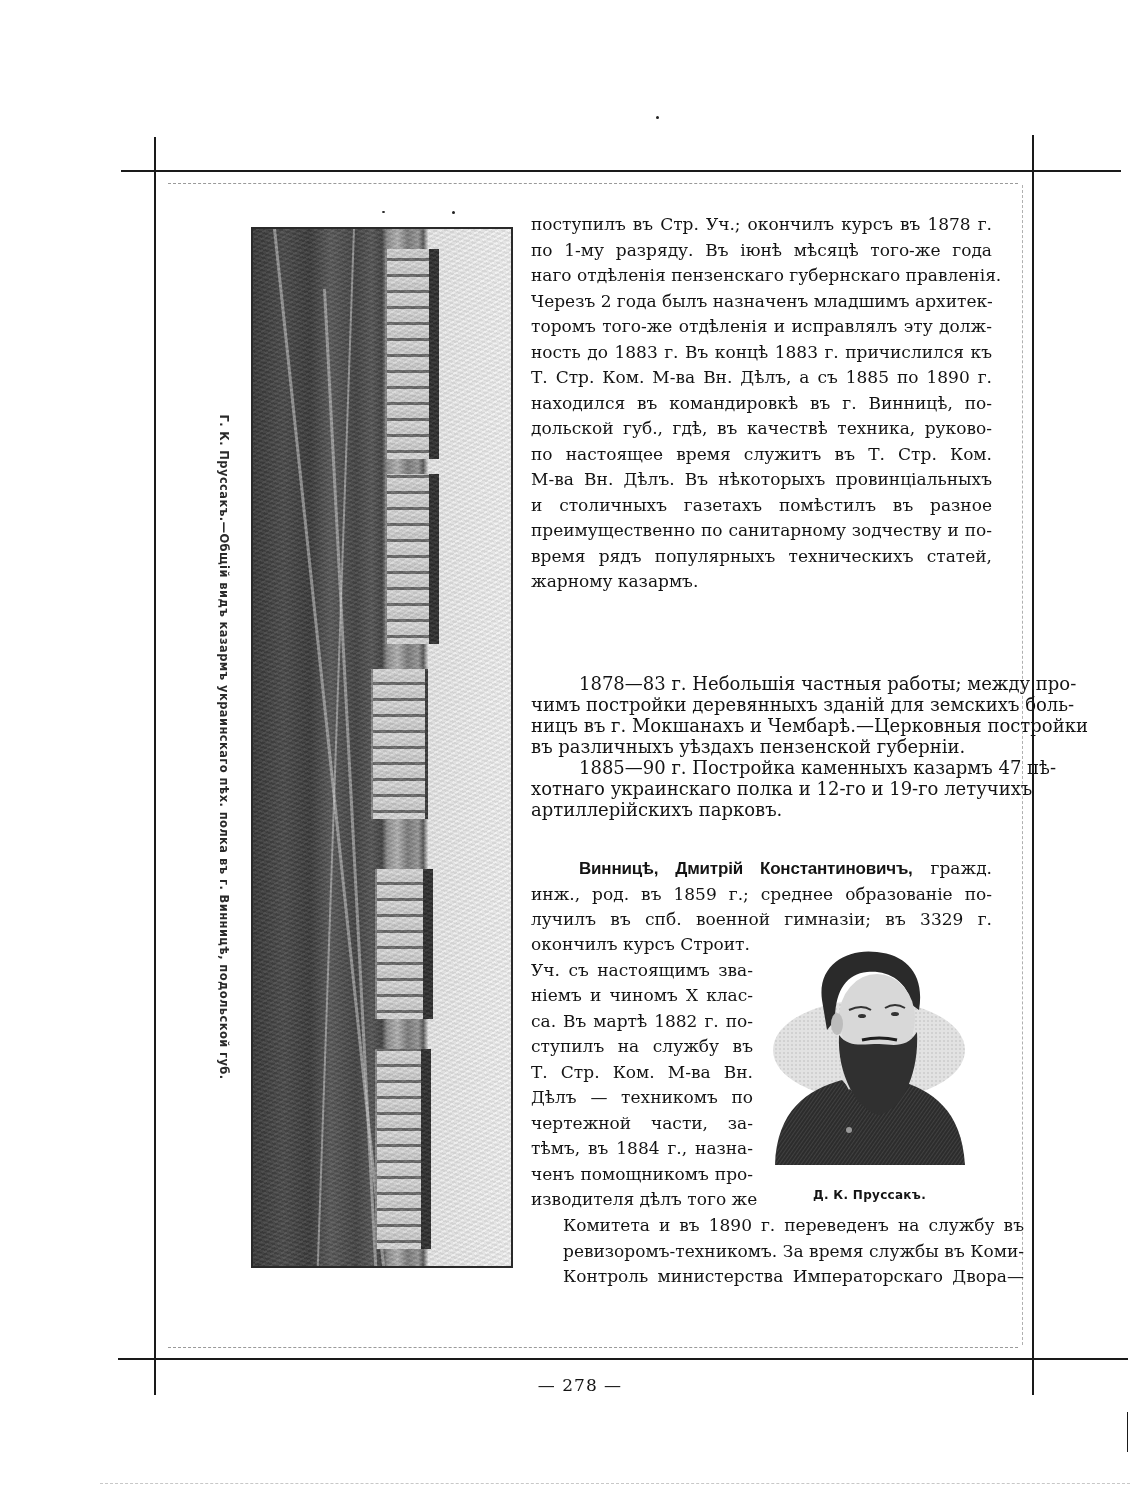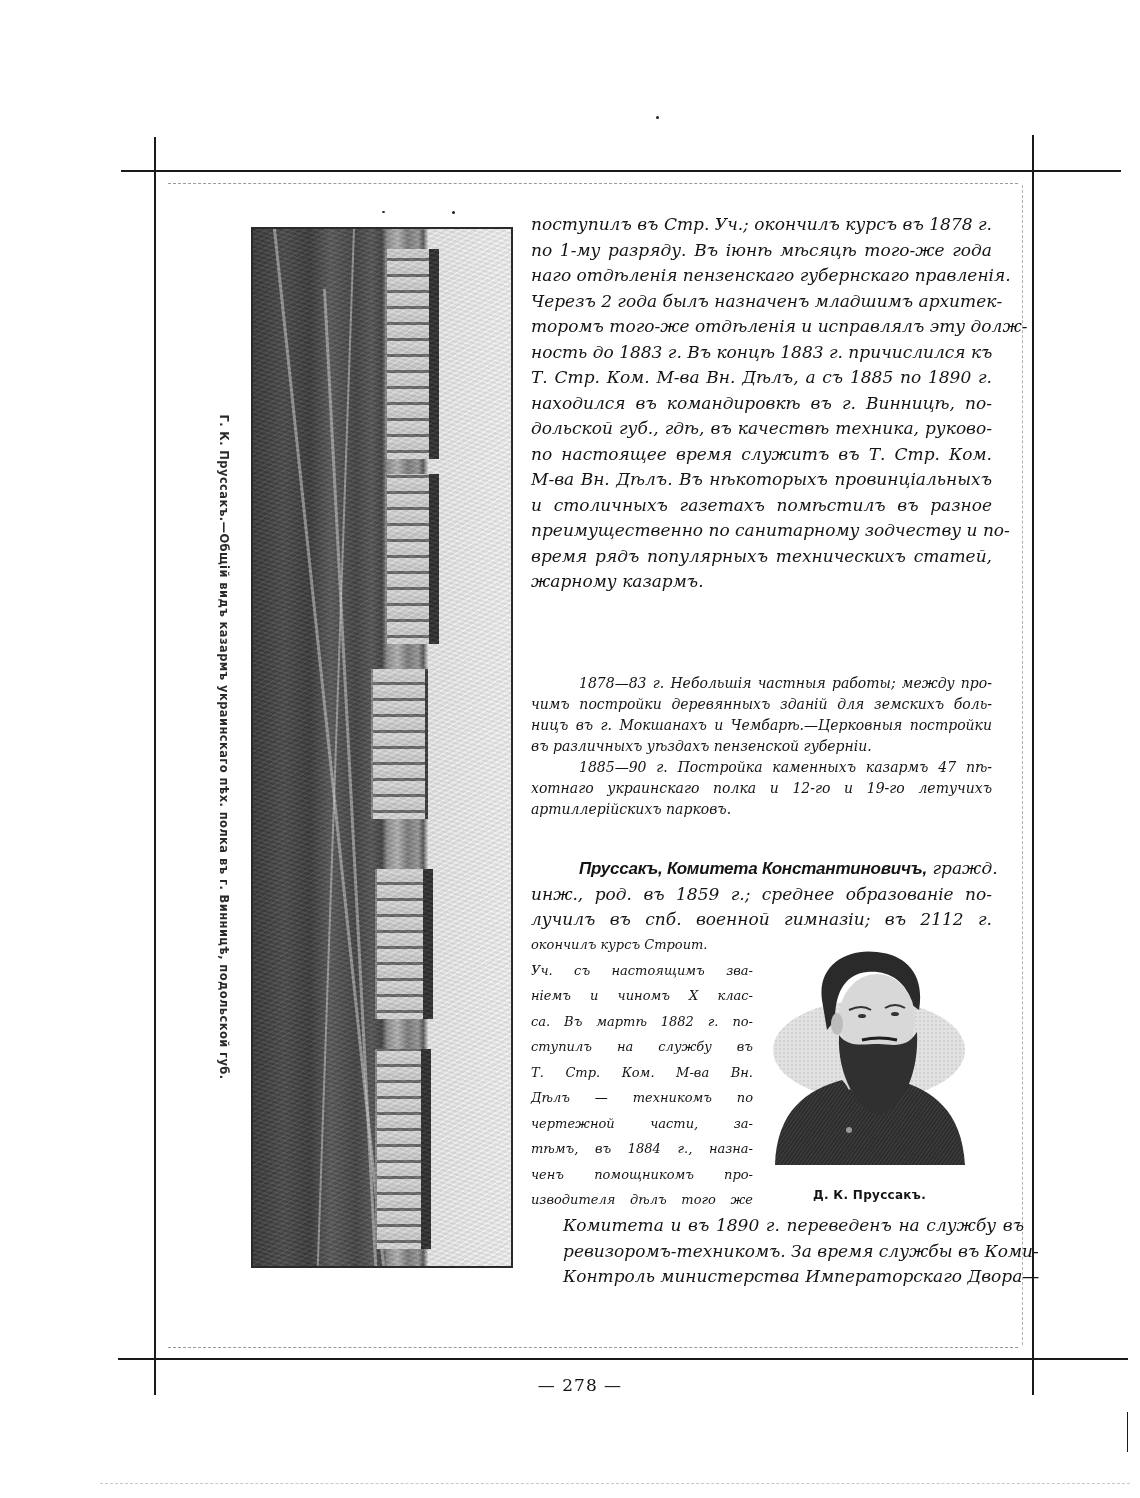--- a/index.html
+++ b/index.html
@@ -38,35 +38,35 @@
       repeating-linear-gradient(0deg, #d8d8d8 0 6px, #6a6a6a 6px 9px, #cfcfcf 9px 16px);
       border-left: 2px solid #888; border-right: 3px solid #3a3a3a; }
   .photo .roof { position: absolute; left: 176px; width: 10px; background: #2f2f2f; }
   .photo .grain { position: absolute; inset: 0;
       background-image:
         repeating-linear-gradient(17deg, rgba(255,255,255,0.05) 0 2px, rgba(0,0,0,0.05) 2px 4px),
         repeating-linear-gradient(-31deg, rgba(0,0,0,0.06) 0 3px, rgba(255,255,255,0.04) 3px 5px); }
 
   
   .col { position: absolute; left: 531px; width: 461px; font-size: 17px; line-height: 25.5px; }
-  .line { display: block; text-align: justify; text-align-last: justify; white-space: nowrap; font-style: italic; }
+  .line { display: block; text-align: justify; text-align-last: justify; white-space: nowrap; }
   .line.last { text-align-last: left; }
-  .small { font-size: 14px; line-height: 21px; }
+  .small { font-size: 18px; line-height: 21px; }
   .indent { padding-left: 48px; }
 
   .entry-head { font-family: "Liberation Sans", "DejaVu Sans", sans-serif; font-weight: bold;
                 font-stretch: condensed; letter-spacing: -0.2px; }
 
   
   .portrait { position: absolute; left: 767px; top: 940px; width: 205px; height: 235px; }
   .portrait svg { display: block; }
   .portrait-caption { position: absolute; left: 767px; top: 1188px; width: 205px; text-align: center;
         font-family: "DejaVu Sans", "Liberation Sans", sans-serif; font-weight: bold; font-size: 12px; letter-spacing: 0.3px; }
 
-  .narrow { position: absolute; left: 531px; width: 222px; font-size: 13px; line-height: 25.5px; }
+  .narrow { position: absolute; left: 531px; width: 222px; font-size: 17px; line-height: 25.5px; }
 
   .page-number { position: absolute; left: 520px; top: 1375px; width: 120px; text-align: center;
         font-size: 17px; letter-spacing: 1px; }
 </style>
 </head>
 <body>
 
 <div class="vline" style="left:154px; top:137px; height:60px;"></div>
 <div class="hline" style="left:121px; top:170px; width:1000px;"></div>
 <div class="vline" style="left:154px; top:170px; height:1225px;"></div>
@@ -128,23 +128,23 @@
     <span class="line last">въ различныхъ уѣздахъ пензенской губерніи.</span>
   </div>
   <div>
     <span class="line indent">1885—90 г. Постройка каменныхъ казармъ 47 пѣ-</span>
     <span class="line">хотнаго украинскаго полка и 12-го и 19-го летучихъ</span>
     <span class="line last">артиллерійскихъ парковъ.</span>
   </div>
 </div>
 
 <div class="col" style="top:856px;">
-  <span class="line indent"><span class="entry-head">Пруссакъ, Комитета Константиновичъ,</span> <span>гражд.</span></span>
+  <span class="line indent"><span class="entry-head">Винницѣ, Дмитрій Константиновичъ,</span> <span>гражд.</span></span>
   <span class="line">инж., род. въ 1859 г.; среднее образованіе по-</span>
-  <span class="line">лучилъ въ спб. военной гимназіи; въ 2112 г.</span>
+  <span class="line">лучилъ въ спб. военной гимназіи; въ 3329 г.</span>
 </div>
 
 <div class="narrow" style="top:932px;">
   <span class="line last">окончилъ курсъ Строит.</span>
   <span class="line">Уч. съ настоящимъ зва-</span>
   <span class="line">ніемъ и чиномъ X клас-</span>
   <span class="line">са. Въ мартѣ 1882 г. по-</span>
   <span class="line">ступилъ на службу въ</span>
   <span class="line">Т. Стр. Ком. М-ва Вн.</span>
   <span class="line">Дѣлъ — техникомъ по</span>

